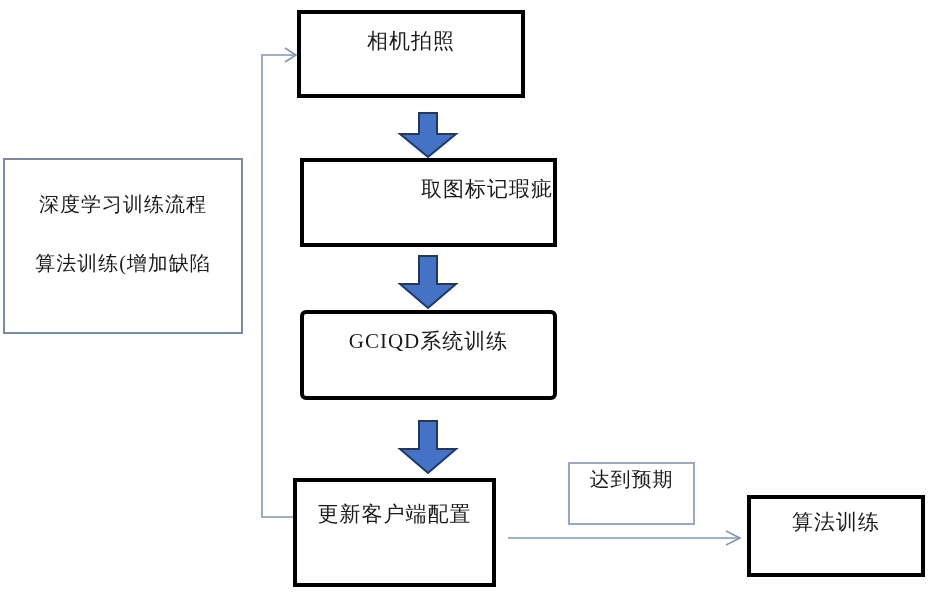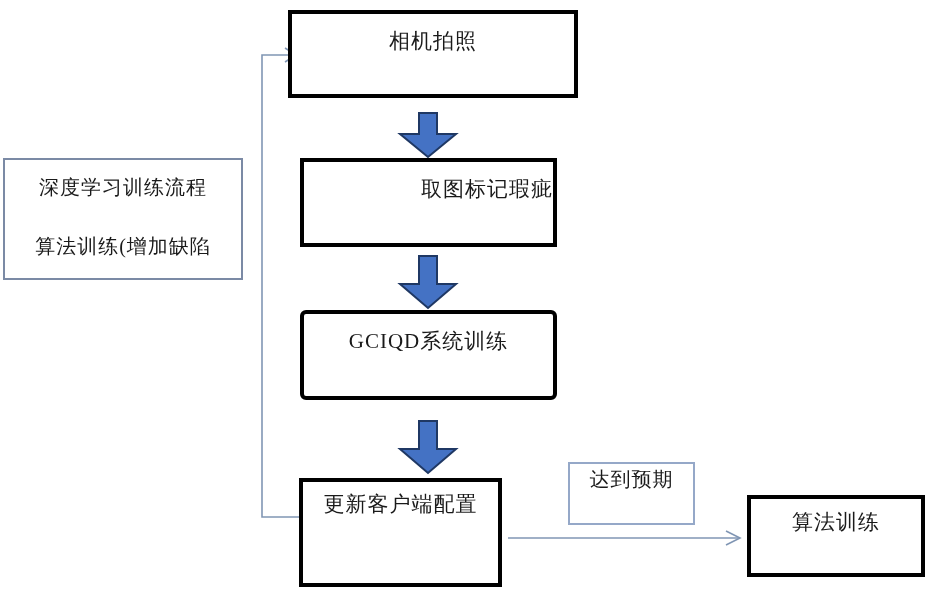--- a/index.html
+++ b/index.html
@@ -31,33 +31,33 @@
     text-align: center;
     color: #1a1a1a;
     z-index: 1;
   }
   .thick {
     border: 4px solid #000000;
     font-size: 21px;
     letter-spacing: 1px;
   }
   .pad-top { padding-top: 13px; }
-  .node-camera   { left: 288px; top: 10px;  width: 290px; height: 88px; }
+  .node-camera   { left: 297px; top: 10px;  width: 228px; height: 88px; }
   .node-mark     { left: 300px; top: 158px; width: 257px; height: 89px; text-align: right; }
   .node-train    { left: 300px; top: 310px; width: 257px; height: 90px; border-radius: 6px; }
-  .node-update   { left: 299px; top: 478px; width: 203px; height: 109px;
-                   line-height: 27px; padding-top: 9px; }
+  .node-update   { left: 293px; top: 478px; width: 203px; height: 109px;
+                   line-height: 27px; padding-top: 19px; }
   .node-done     { left: 747px; top: 495px; width: 178px; height: 82px;
                    padding-top: 9px; }
   .node-note {
-    left: 3px; top: 158px; width: 240px; height: 122px;
+    left: 3px; top: 158px; width: 240px; height: 176px;
     border: 2px solid #7b8aa5;
     font-size: 20px;
     line-height: 30px;
-    padding-top: 12px;
+    padding-top: 29px;
     letter-spacing: 1px;
   }
   .note-gap { margin-top: 29px; }
   .edge-label {
     left: 568px; top: 462px; width: 127px; height: 63px;
     border: 2px solid #95a8c8;
     font-size: 20px;
     padding-top: 2px;
     letter-spacing: 1px;
   }

